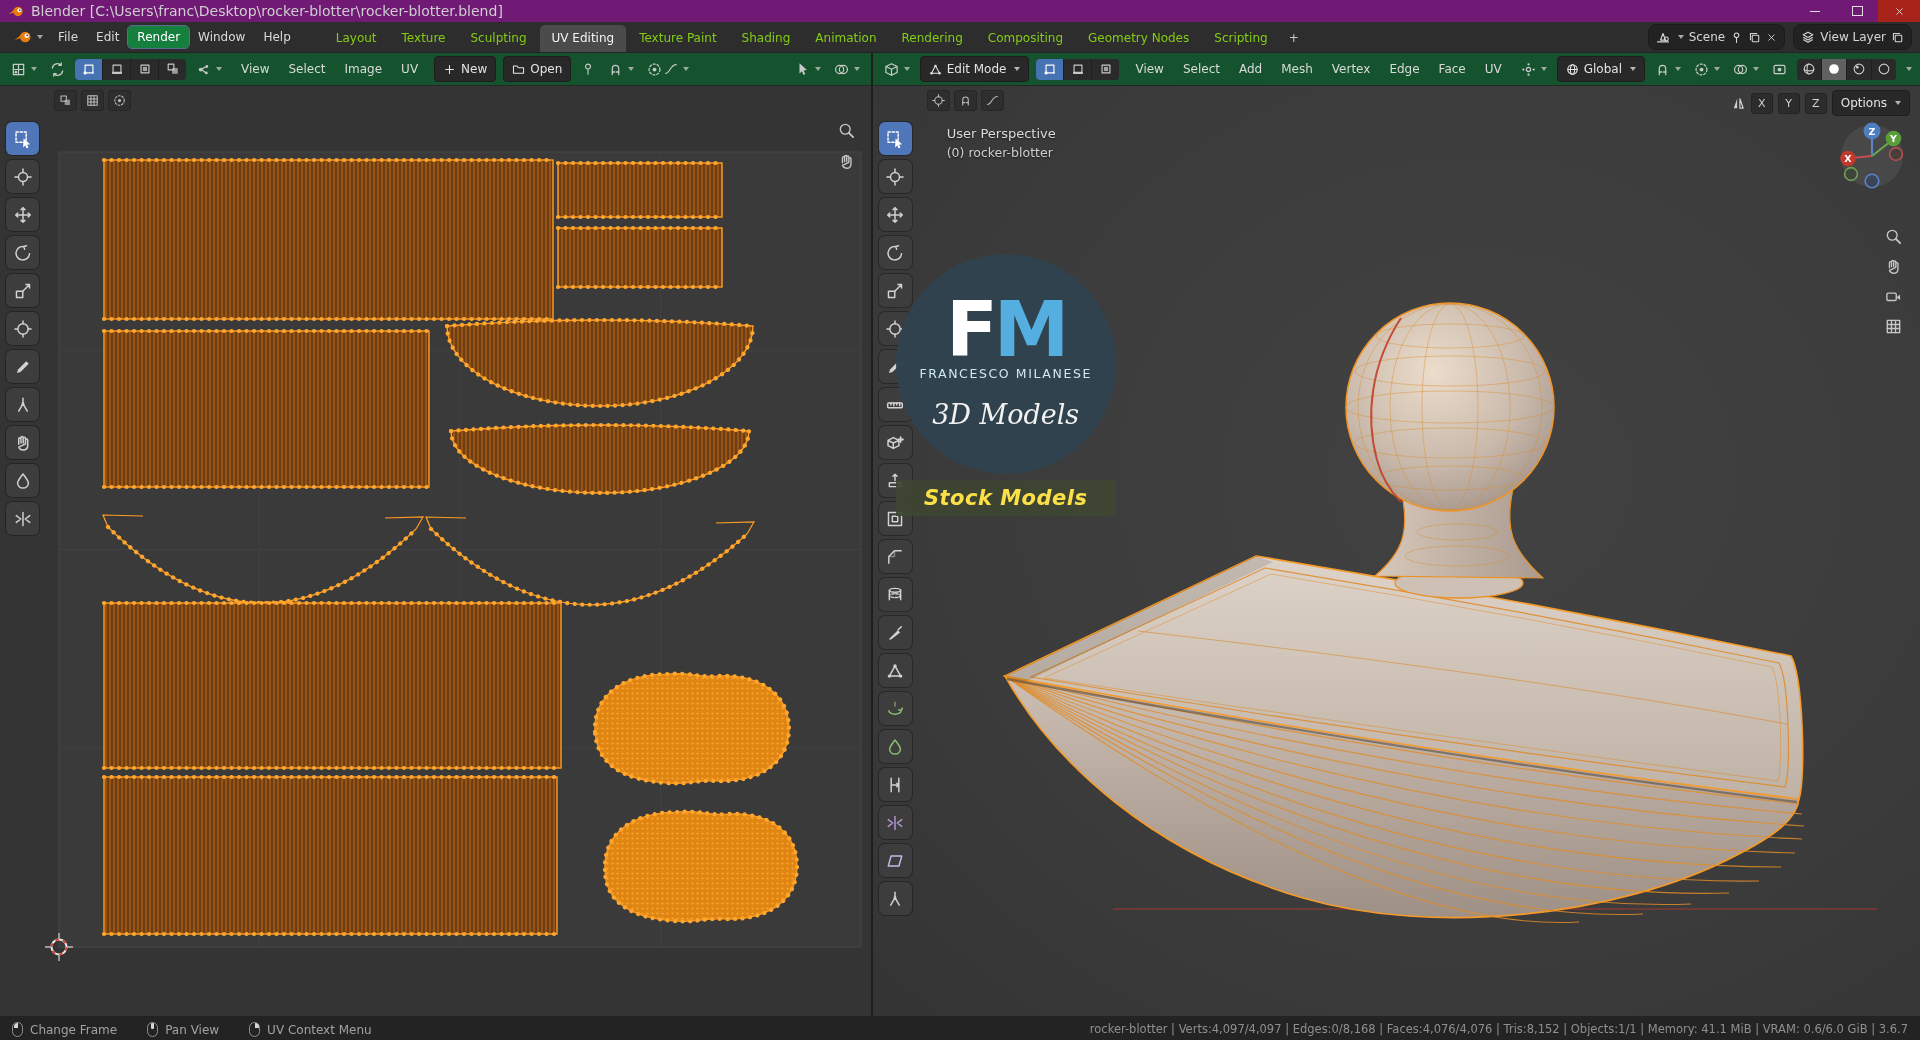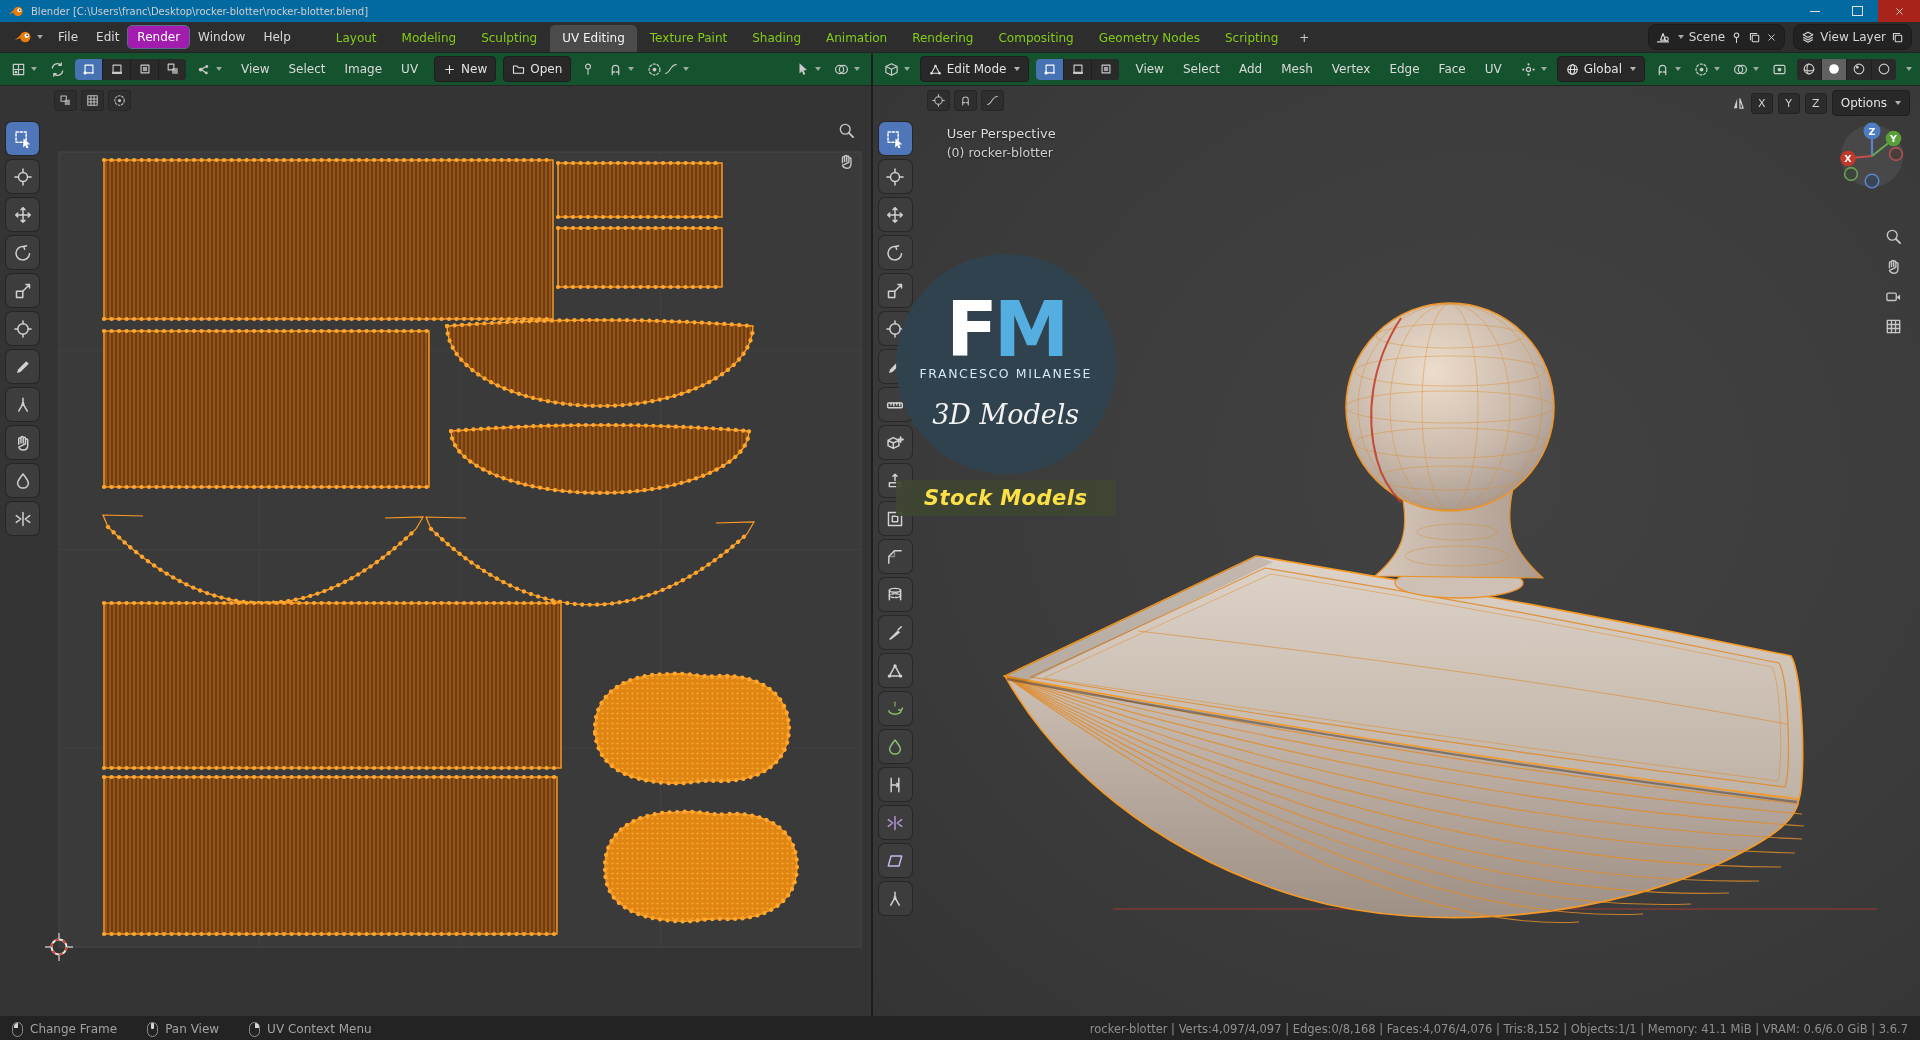--- a/index.html
+++ b/index.html
@@ -3,33 +3,33 @@
 <meta charset="utf-8">
 <style>
   html,body{margin:0;padding:0;background:#0d0d0d}
   #app{position:relative;width:1920px;height:1040px;overflow:hidden;background:#2d2d2d;
        font-family:"DejaVu Sans",sans-serif;font-size:12px;color:#d0d0d0;user-select:none}
   .icon{display:block;stroke:currentColor;fill:none;stroke-width:1.3;stroke-linecap:round;stroke-linejoin:round}
   .cv{display:inline-block;width:0;height:0;border-left:3.2px solid transparent;border-right:3.2px solid transparent;
       border-top:4.2px solid currentColor;margin-left:3px;opacity:.75}
 
   
-  .titlebar{height:22px;background:#0369a1;display:flex;align-items:center;font-size:10px;color:#cfcfcf}
+  .titlebar{height:22px;background:#701a75;display:flex;align-items:center;font-size:14px;color:#cfcfcf}
   .blogo{width:16px;height:13px;margin:0 7px 0 8px}
   .win-controls{margin-left:auto;display:flex;height:100%}
   .win-btn{width:42px;display:flex;align-items:center;justify-content:center;color:#e2e2e2}
   .win-close{background:#a8231a}
   .wg-min{display:block;width:10px;border-bottom:1.3px solid #e0e0e0}
   .wg-max{display:block;width:9px;height:8px;border:1.2px solid #e0e0e0}
 
   
   .topbar{height:30px;background:#2d2d2d;display:flex;align-items:center;padding:0 8px;border-bottom:1px solid #232323}
   .app-logo{display:flex;align-items:center;gap:2px;padding:0 6px;color:#ccc}
   .menu-item{padding:4px 9px;border-radius:4px;color:#dadada}
-  .menu-item.hl{background:#a21caf;outline:1px solid #5b6b8d;color:#fff}
+  .menu-item.hl{background:#15803d;outline:1px solid #5b6b8d;color:#fff}
   .tabs{display:flex;margin-left:24px;align-self:flex-end;gap:1px}
   .tab{padding:6px 12px 7px;border-radius:5px 5px 0 0;color:#84cc16;white-space:nowrap}
   .tab.active{background:#4b4b4b;color:#f3f3f3}
   .tab.addtab{padding:6px 8px;color:#c8c8c8}
   .topbar-right{margin-left:auto;display:flex;align-items:center;gap:8px}
   .tb-group{display:flex;align-items:center;gap:5px;background:#222;border:1px solid #1b1b1b;border-radius:8px;
             padding:2px 7px;height:20px;color:#d6d6d6}
 
   
   .main{display:flex;height:962px}
@@ -83,21 +83,21 @@
   .fm .f{color:#ffffff}.fm .m{color:#54aee0}
   .wm-name{font-size:12.5px;letter-spacing:1.6px;color:#cfe8f5;margin-top:3px}
   .wm-models{font-family:"DejaVu Serif",serif;font-style:italic;font-size:27px;color:#f2f2f2;margin-top:18px}
   .stock{margin-top:6px;width:220px;height:36px;background:rgba(62,70,50,.92);
          display:flex;align-items:center;justify-content:center}
   .stock span{font-size:21px;font-weight:bold;font-style:italic;color:#fde047;letter-spacing:.5px}
 
   
   .statusbar{height:26px;background:#232323;border-top:1px solid #191919;display:flex;align-items:center;
              gap:30px;padding:0 12px;color:#a2a2a2}
-  .skey{display:flex;align-items:center;gap:7px}
+  .skey{display:flex;align-items:flex-end;gap:7px}
   .stats{margin-left:auto;color:#8f8f8f;font-size:11.5px}
   .mouse{position:relative;width:11px;height:15px;border:1.2px solid #8f8f8f;border-radius:5.5px;box-sizing:border-box}
   .m-l::before{content:"";position:absolute;left:.5px;top:.5px;width:4px;height:5px;background:#d6d6d6;border-radius:4px 0 0 0}
   .m-m::before{content:"";position:absolute;left:3.2px;top:.5px;width:2.4px;height:5.5px;background:#d6d6d6;border-radius:1px}
   .m-r::before{content:"";position:absolute;right:.5px;top:.5px;width:4px;height:5px;background:#d6d6d6;border-radius:0 4px 0 0}
 
   .canvas-svg{position:absolute;inset:0;z-index:1}
 </style>
 </head>
 <body>
@@ -350,21 +350,21 @@
         <span class="cv"></span>
     </div>
     <span class="menu-item">File</span>
     <span class="menu-item">Edit</span>
     <span class="menu-item hl">Render</span>
     <span class="menu-item">Window</span>
     <span class="menu-item">Help</span>
 
     <div class="tabs">
       <div class="tab">Layout</div>
-      <div class="tab">Modeling</div>
+      <div class="tab">Texture</div>
       <div class="tab">Sculpting</div>
       <div class="tab active">UV Editing</div>
       <div class="tab">Texture Paint</div>
       <div class="tab">Shading</div>
       <div class="tab">Animation</div>
       <div class="tab">Rendering</div>
       <div class="tab">Compositing</div>
       <div class="tab">Geometry Nodes</div>
       <div class="tab">Scripting</div>
       <div class="tab addtab">+</div>

